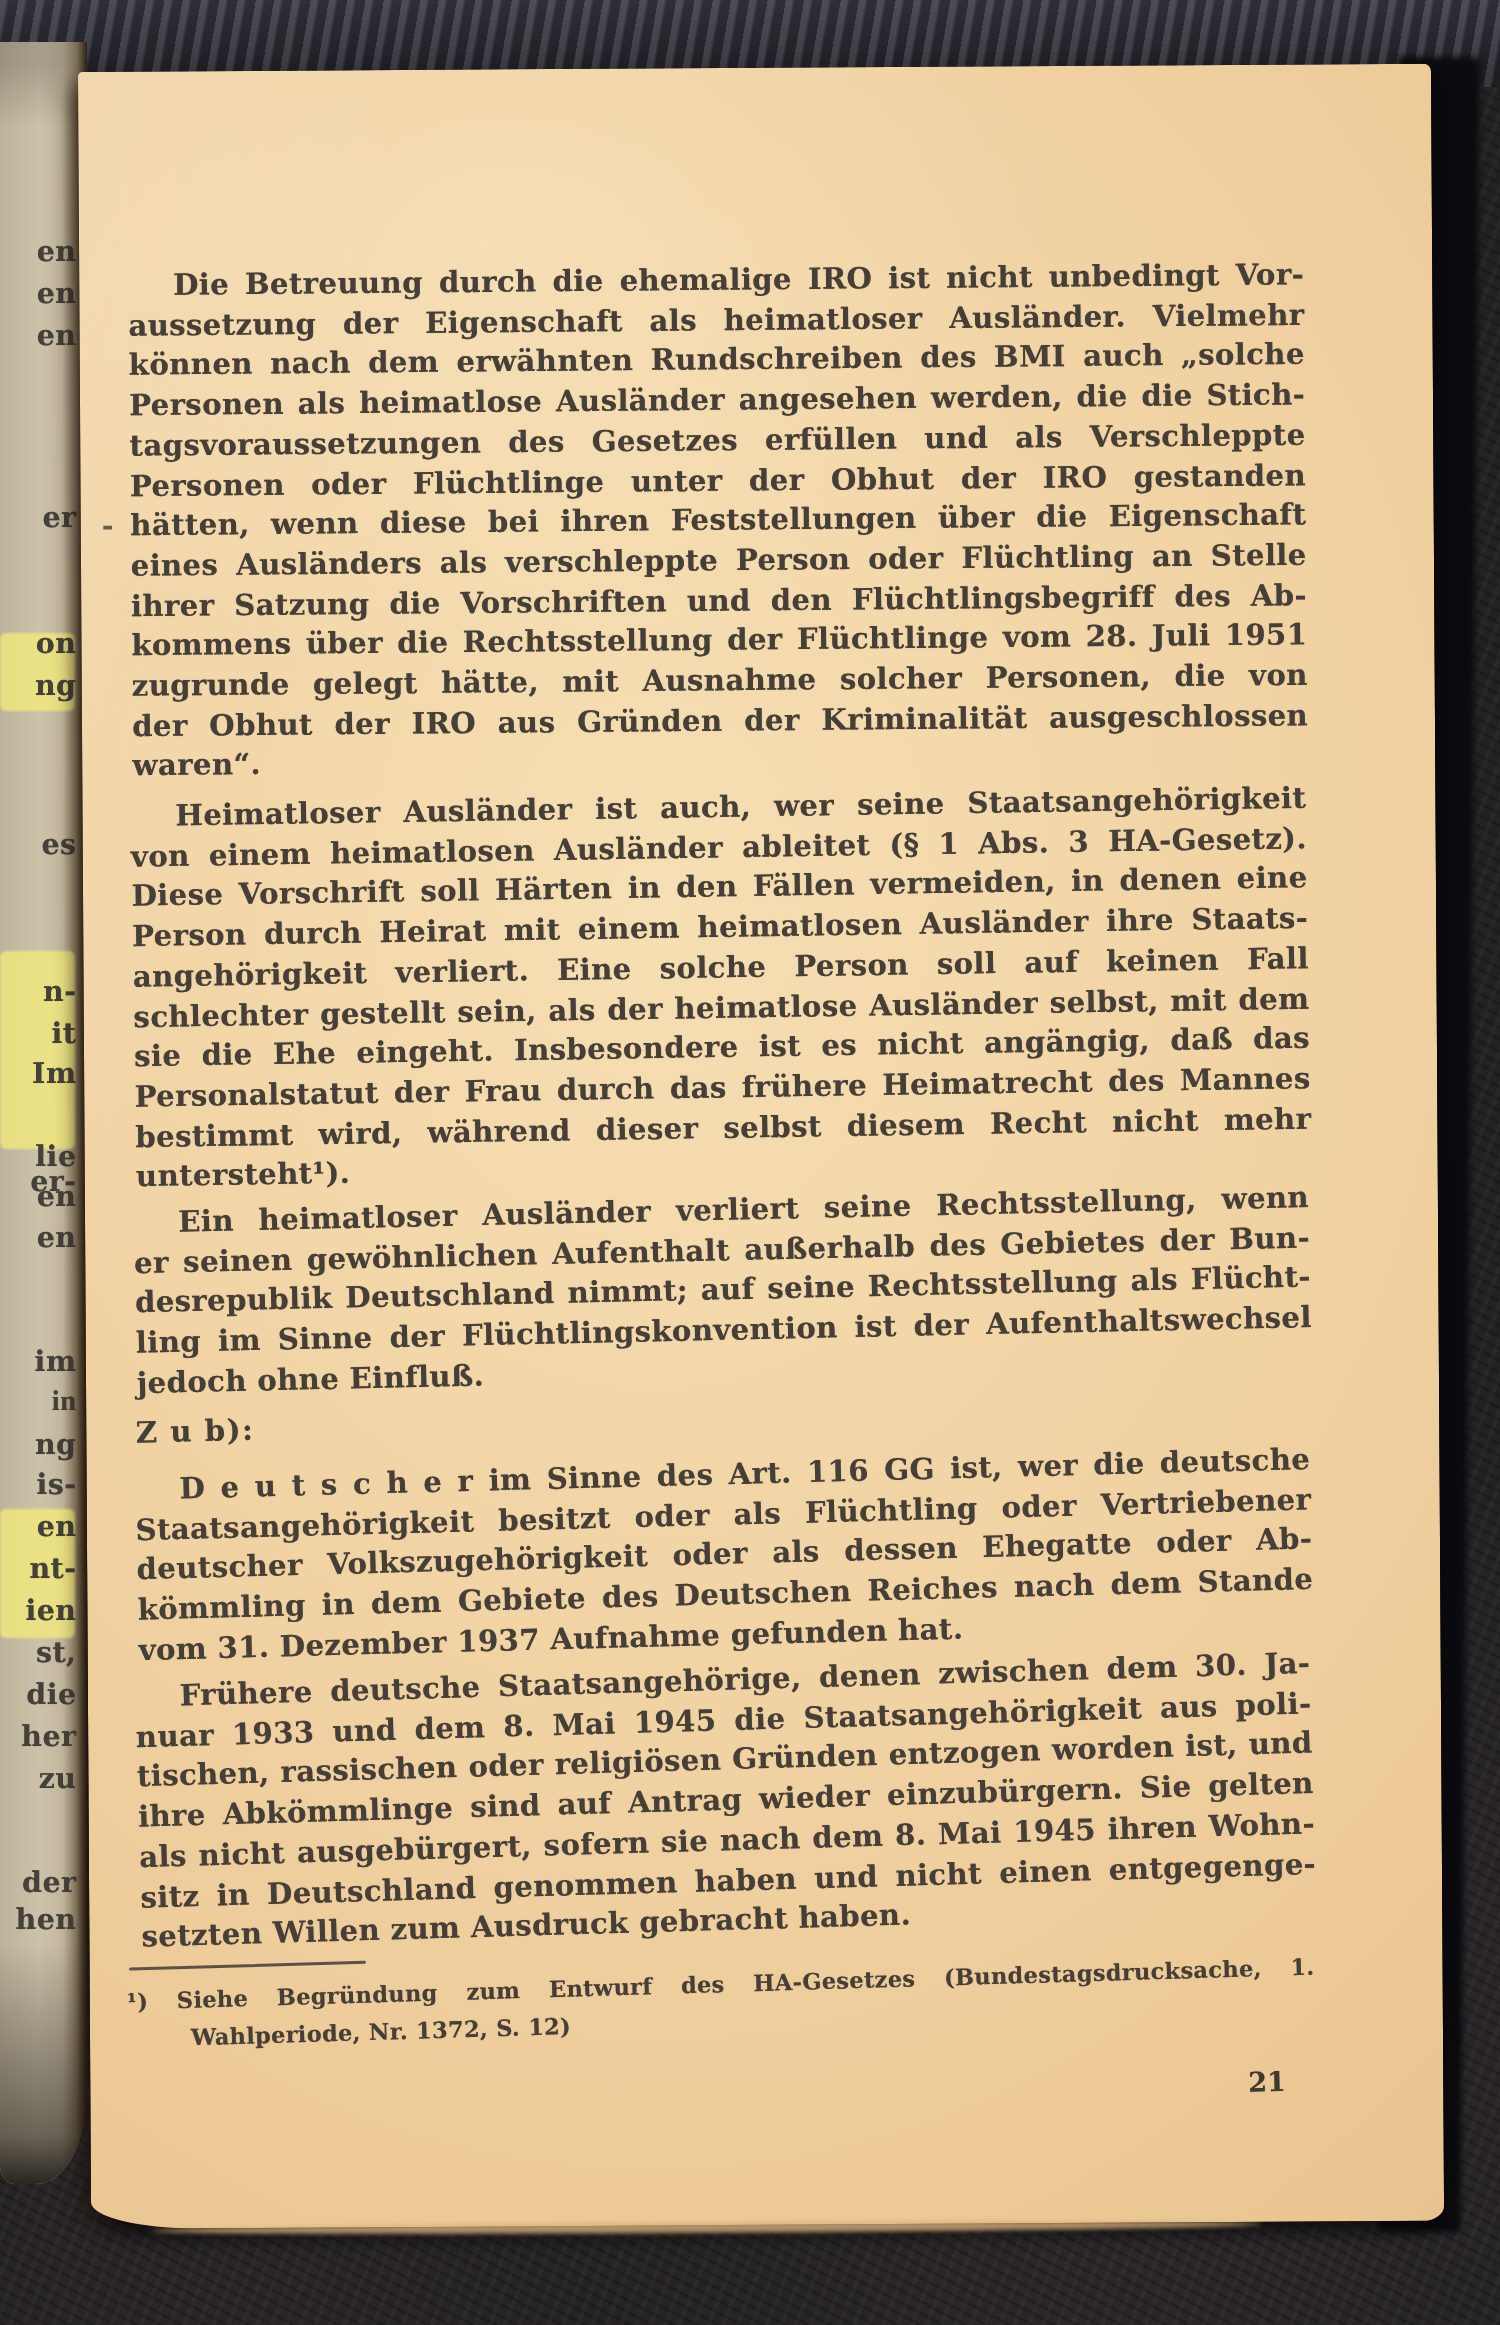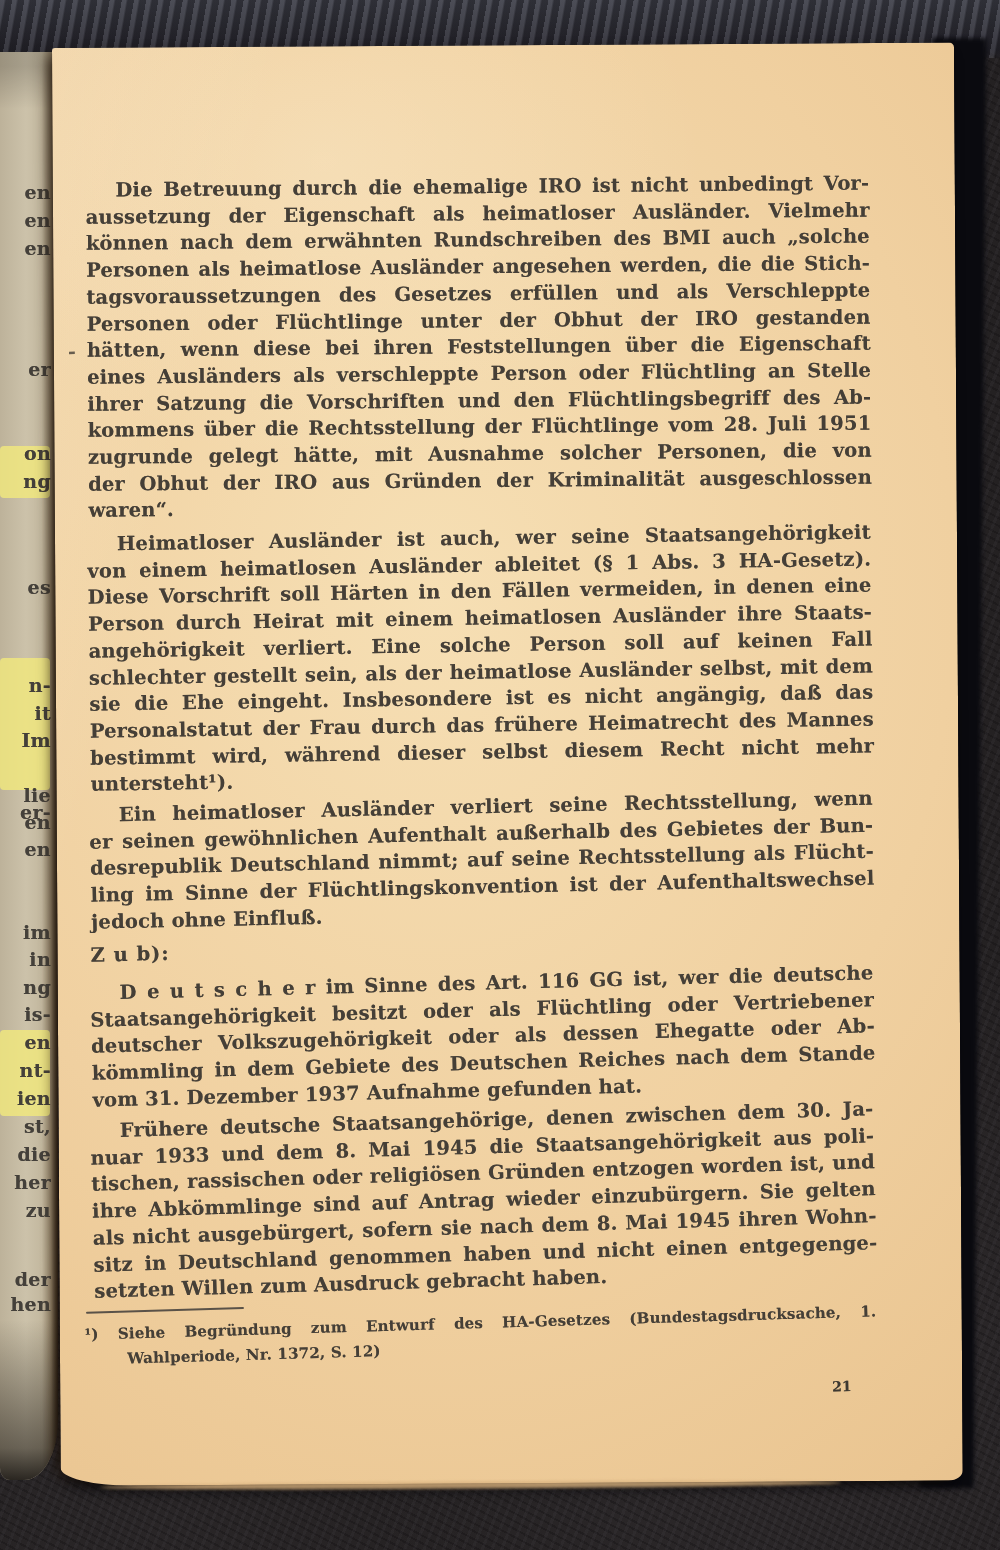--- a/index.html
+++ b/index.html
@@ -39,21 +39,21 @@
   }
   
   .dark-band{
     position:absolute;left:926px;top:38px;width:54px;height:1450px;
     background:var(--void);
     transform:rotate(.5deg);
     filter:blur(2px);
   }
   
   .prev-page{
-    position:absolute;left:0;top:52px;width:58px;height:1428px;
+    position:absolute;left:0;top:28px;width:58px;height:1428px;
     background:
       linear-gradient(180deg, rgba(0,0,0,.18) 0 1%, rgba(0,0,0,0) 4%),
       linear-gradient(90deg, #bdb29a 0%, var(--strip-paper) 45%, #c3b89f 72%, #98886d 88%, var(--strip-shadow) 97%, #33281e 100%);
     border-radius:0 0 34px 10px / 0 0 60px 12px;
     overflow:hidden;
   }
   .prev-page .bottom-shade{
     position:absolute;left:0;bottom:0;width:100%;height:160px;
     background:linear-gradient(180deg, rgba(26,22,18,0) 0%, rgba(26,22,18,.55) 80%, rgba(15,12,10,.85) 100%);
   }
@@ -111,21 +111,21 @@
     width:158px;height:2px;background:var(--rule);
     margin:0 0 9px 2px;border-radius:1px;
   }
   .footnote .fline{
     font-size:15px;line-height:25px;
     text-align:justify;text-align-last:justify;
   }
   .footnote .fline.fline2{text-align-last:auto;padding-left:42px;}
   .page-number{
     position:absolute;left:772px;top:1335px;
-    font-size:14px;font-weight:bold;color:#3e3931;
+    font-size:18px;font-weight:bold;color:#3e3931;
     transform:rotate(-1deg);
     text-shadow:0 0 .5px rgba(62,57,49,.6);
     text-align:right;
   }
   .artifact-dash{
     position:absolute;left:14px;top:292px;
     font-size:19px;font-weight:bold;color:var(--ink);opacity:.8;
   }
 </style>
 </head>
@@ -148,21 +148,21 @@
     <div class="frag" style="top: 418px;">ng</div>
     <div class="frag" style="top: 524px; text-align: center;">es</div>
     <div class="frag" style="top: 622px;">n-</div>
     <div class="frag" style="top: 650px;">it</div>
     <div class="frag" style="top: 677px;">Im</div>
     <div class="frag" style="top: 705px; margin-top: 44px;">er-</div>
     <div class="frag" style="top: 732px; margin-left: 36px;">lie</div>
     <div class="frag" style="top: 759px;">en</div>
     <div class="frag" style="top: 786px;">en</div>
     <div class="frag" style="top: 869px;">im</div>
-    <div class="frag" style="top: 896px;">in</div>
+    <div class="frag" style="top: 896px; font-family: Liberation Serif, serif;">in</div>
     <div class="frag" style="top: 924px;">ng</div>
     <div class="frag" style="top: 951px; margin-left: 44px;">is-</div>
     <div class="frag" style="top: 979px;">en</div>
     <div class="frag" style="top: 1007px;">nt-</div>
     <div class="frag" style="top: 1035px;">ien</div>
     <div class="frag" style="top: 1063px;">st,</div>
     <div class="frag" style="top: 1091px;">die</div>
     <div class="frag" style="top: 1119px;">her</div>
     <div class="frag" style="top: 1147px;">zu</div>
     <div class="frag" style="top: 1216px;">der</div>

